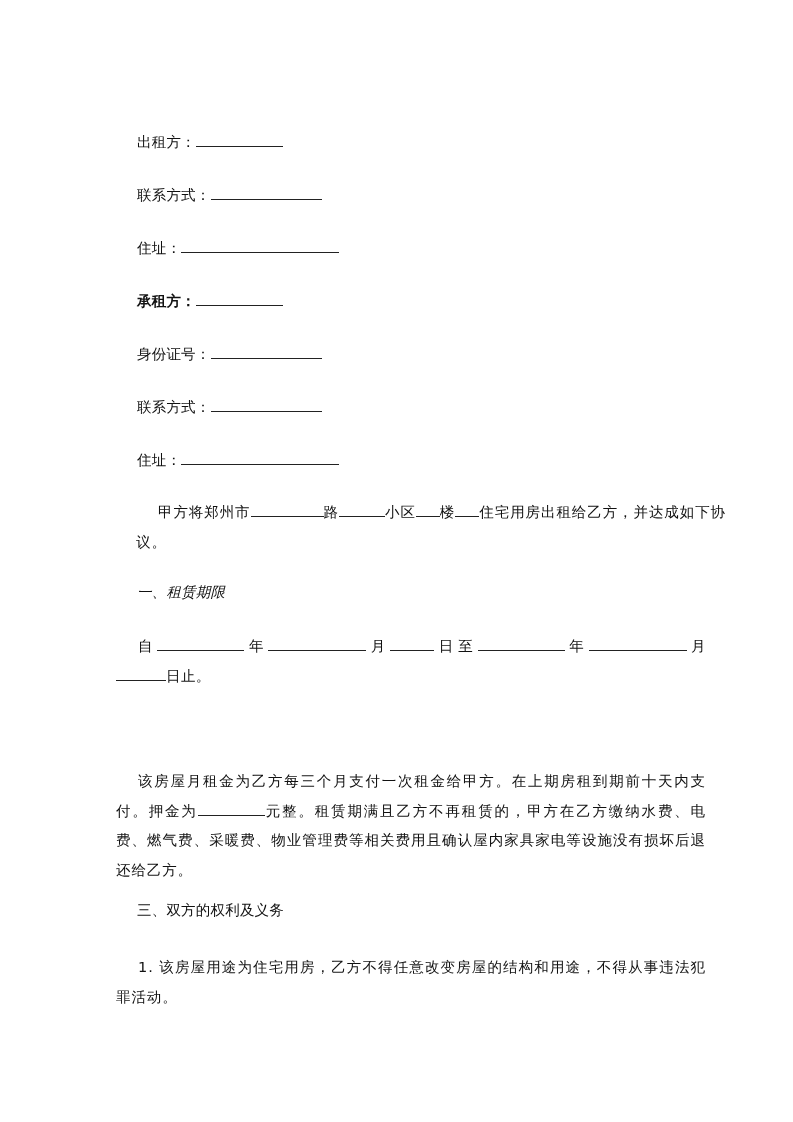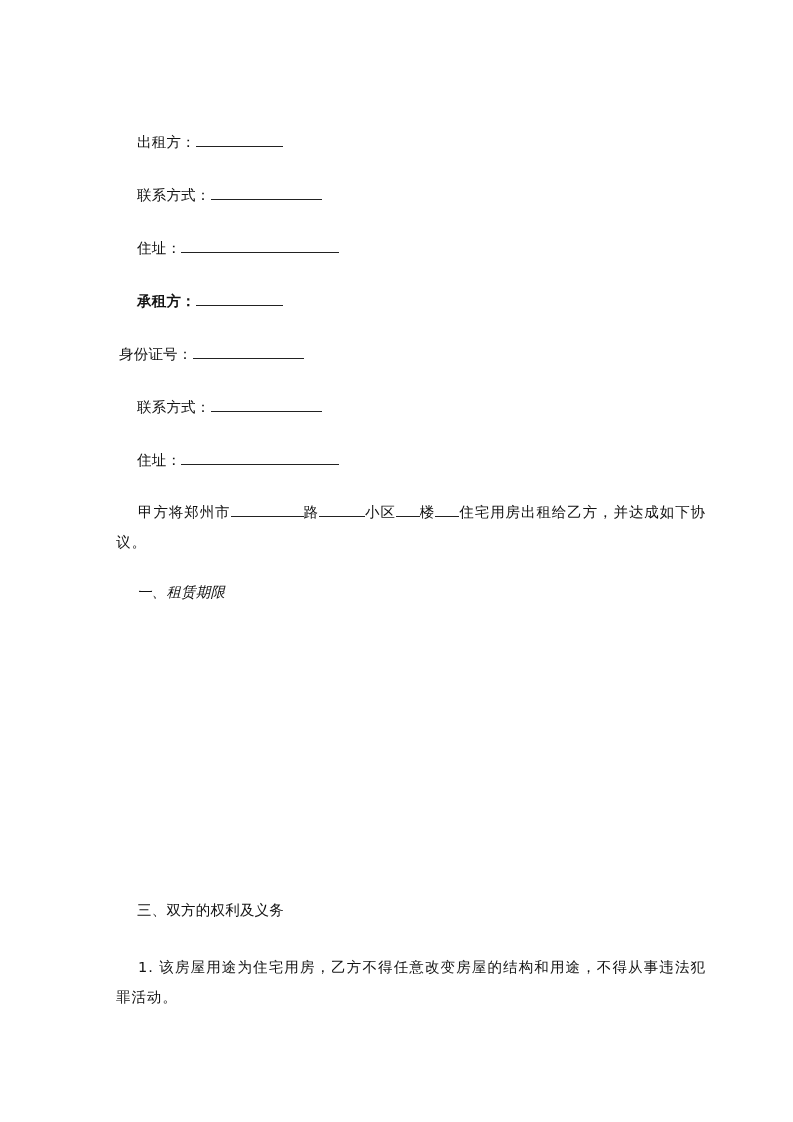--- a/index.html
+++ b/index.html
@@ -24,38 +24,44 @@
   </div>
 
   <div class="line" style="left:137px;top:239px;">
     <span>住址：</span><span class="blank" style="width:158px"></span>
   </div>
 
   <div class="line" style="left:137px;top:292px;font-weight:bold;">
     <span>承租方：</span><span class="blank" style="width:87px"></span>
   </div>
 
-  <div class="line" style="left:119px;top:345px;">
+  <div class="line" style="left:137px;top:345px;">
     <span>身份证号：</span><span class="blank" style="width:111px"></span>
   </div>
 
   <div class="line" style="left:137px;top:398px;">
     <span>联系方式：</span><span class="blank" style="width:111px"></span>
   </div>
 
   <div class="line" style="left:137px;top:451px;">
     <span>住址：</span><span class="blank" style="width:158px"></span>
   </div>
 
-  <div class="para" style="top:498px;">
+  <div class="para" style="top:498px;margin-left:20px;">
     <span>甲方将郑州市</span><span class="blank" style="width:73px"></span><span>路</span><span class="blank" style="width:46px"></span><span>小区</span><span class="blank" style="width:24px"></span><span>楼</span><span class="blank" style="width:24px"></span><span>住宅用房出租给乙方，并达成如下协议。</span>
   </div>
 
   <div class="line" style="left:137px;top:583px;font-style:italic;">一、租赁期限</div>
 
+  <div class="para" style="top:632px;letter-spacing:0.4px;">
+    <span>自</span><span class="blank" style="width:87px"></span><span>年</span><span class="blank" style="width:98px"></span><span>月</span><span class="blank" style="width:44px"></span><span>日至</span><span class="blank" style="width:87px"></span><span>年</span><span class="blank" style="width:98px"></span><span>月</span><span class="blank" style="width:50px"></span><span>日止。</span>
+  </div>
 
 
+  <div class="para" style="top:767px;">
+    <span>该房屋月租金为乙方每三个月支付一次租金给甲方。在上期房租到期前十天内支付。押金为</span><span class="blank" style="width:67px"></span><span>元整。租赁期满且乙方不再租赁的，甲方在乙方缴纳水费、电费、燃气费、采暖费、物业管理费等相关费用且确认屋内家具家电等设施没有损坏后退还给乙方。</span>
+  </div>
 
   <div class="line" style="left:137px;top:901px;text-align:center;">三、双方的权利及义务</div>
 
   <div class="para" style="top:953px;">1. 该房屋用途为住宅用房，乙方不得任意改变房屋的结构和用途，不得从事违法犯罪活动。</div>
 
 </div>
 
 </body></html>

